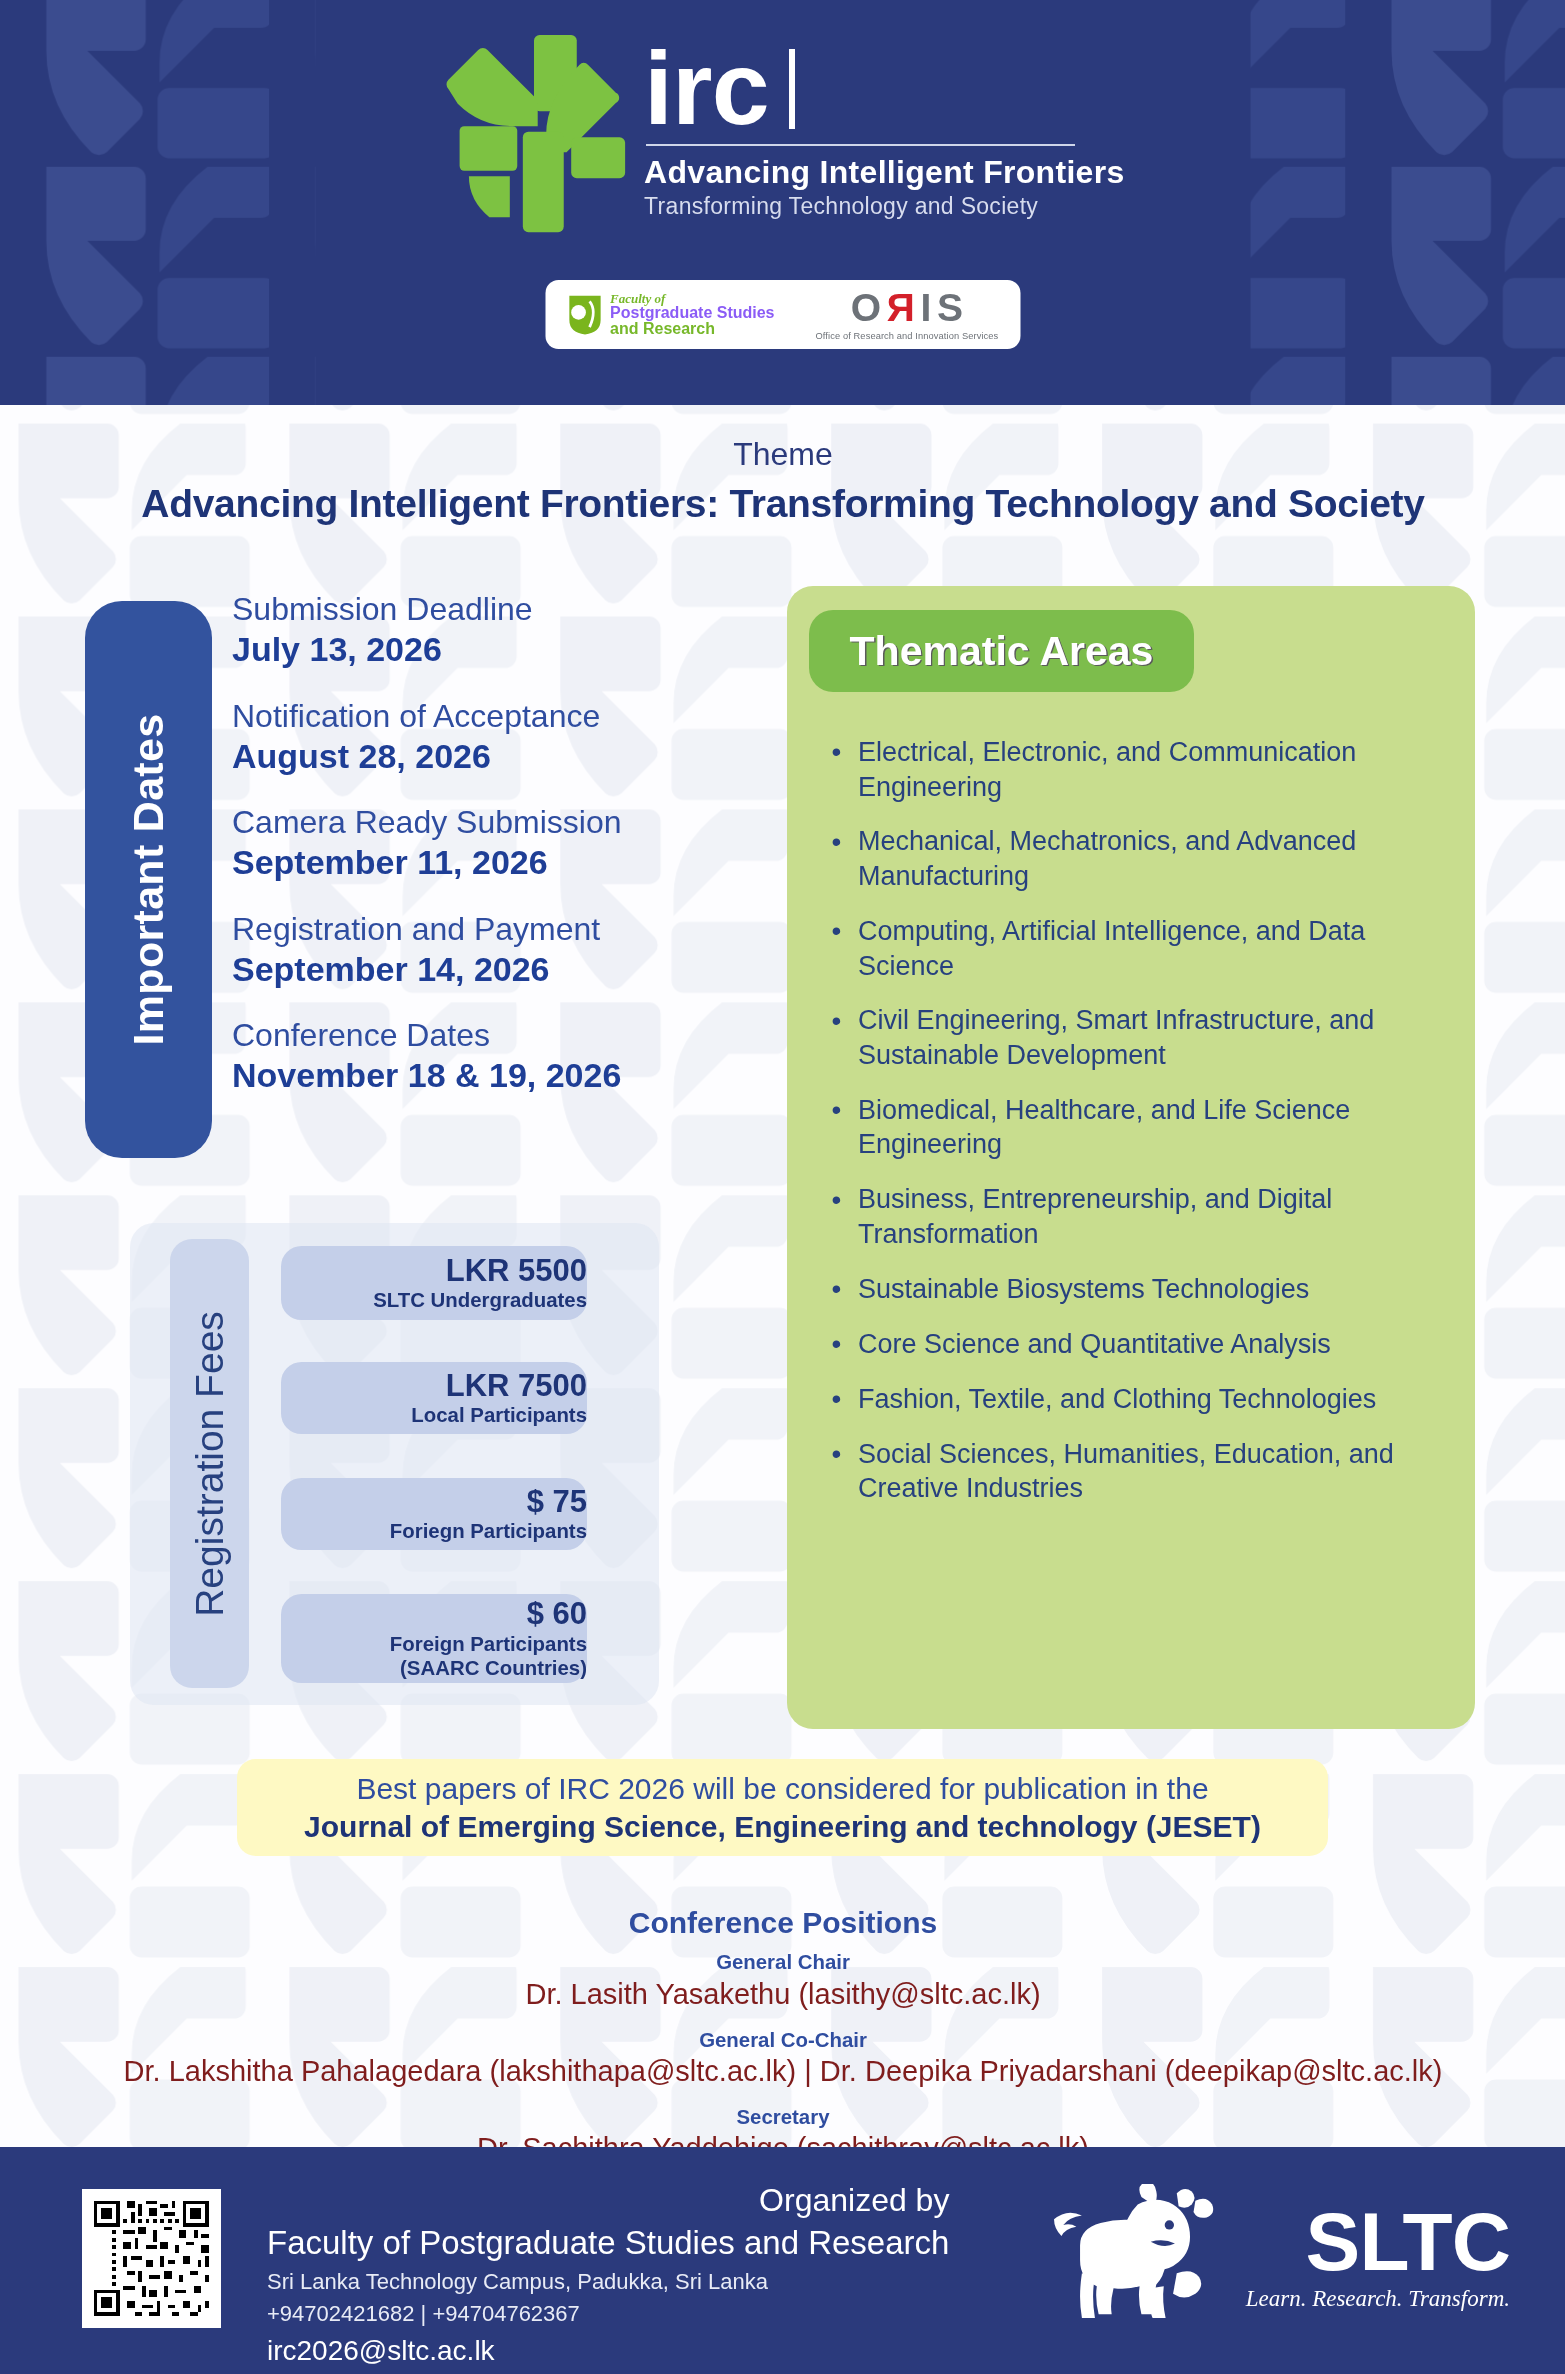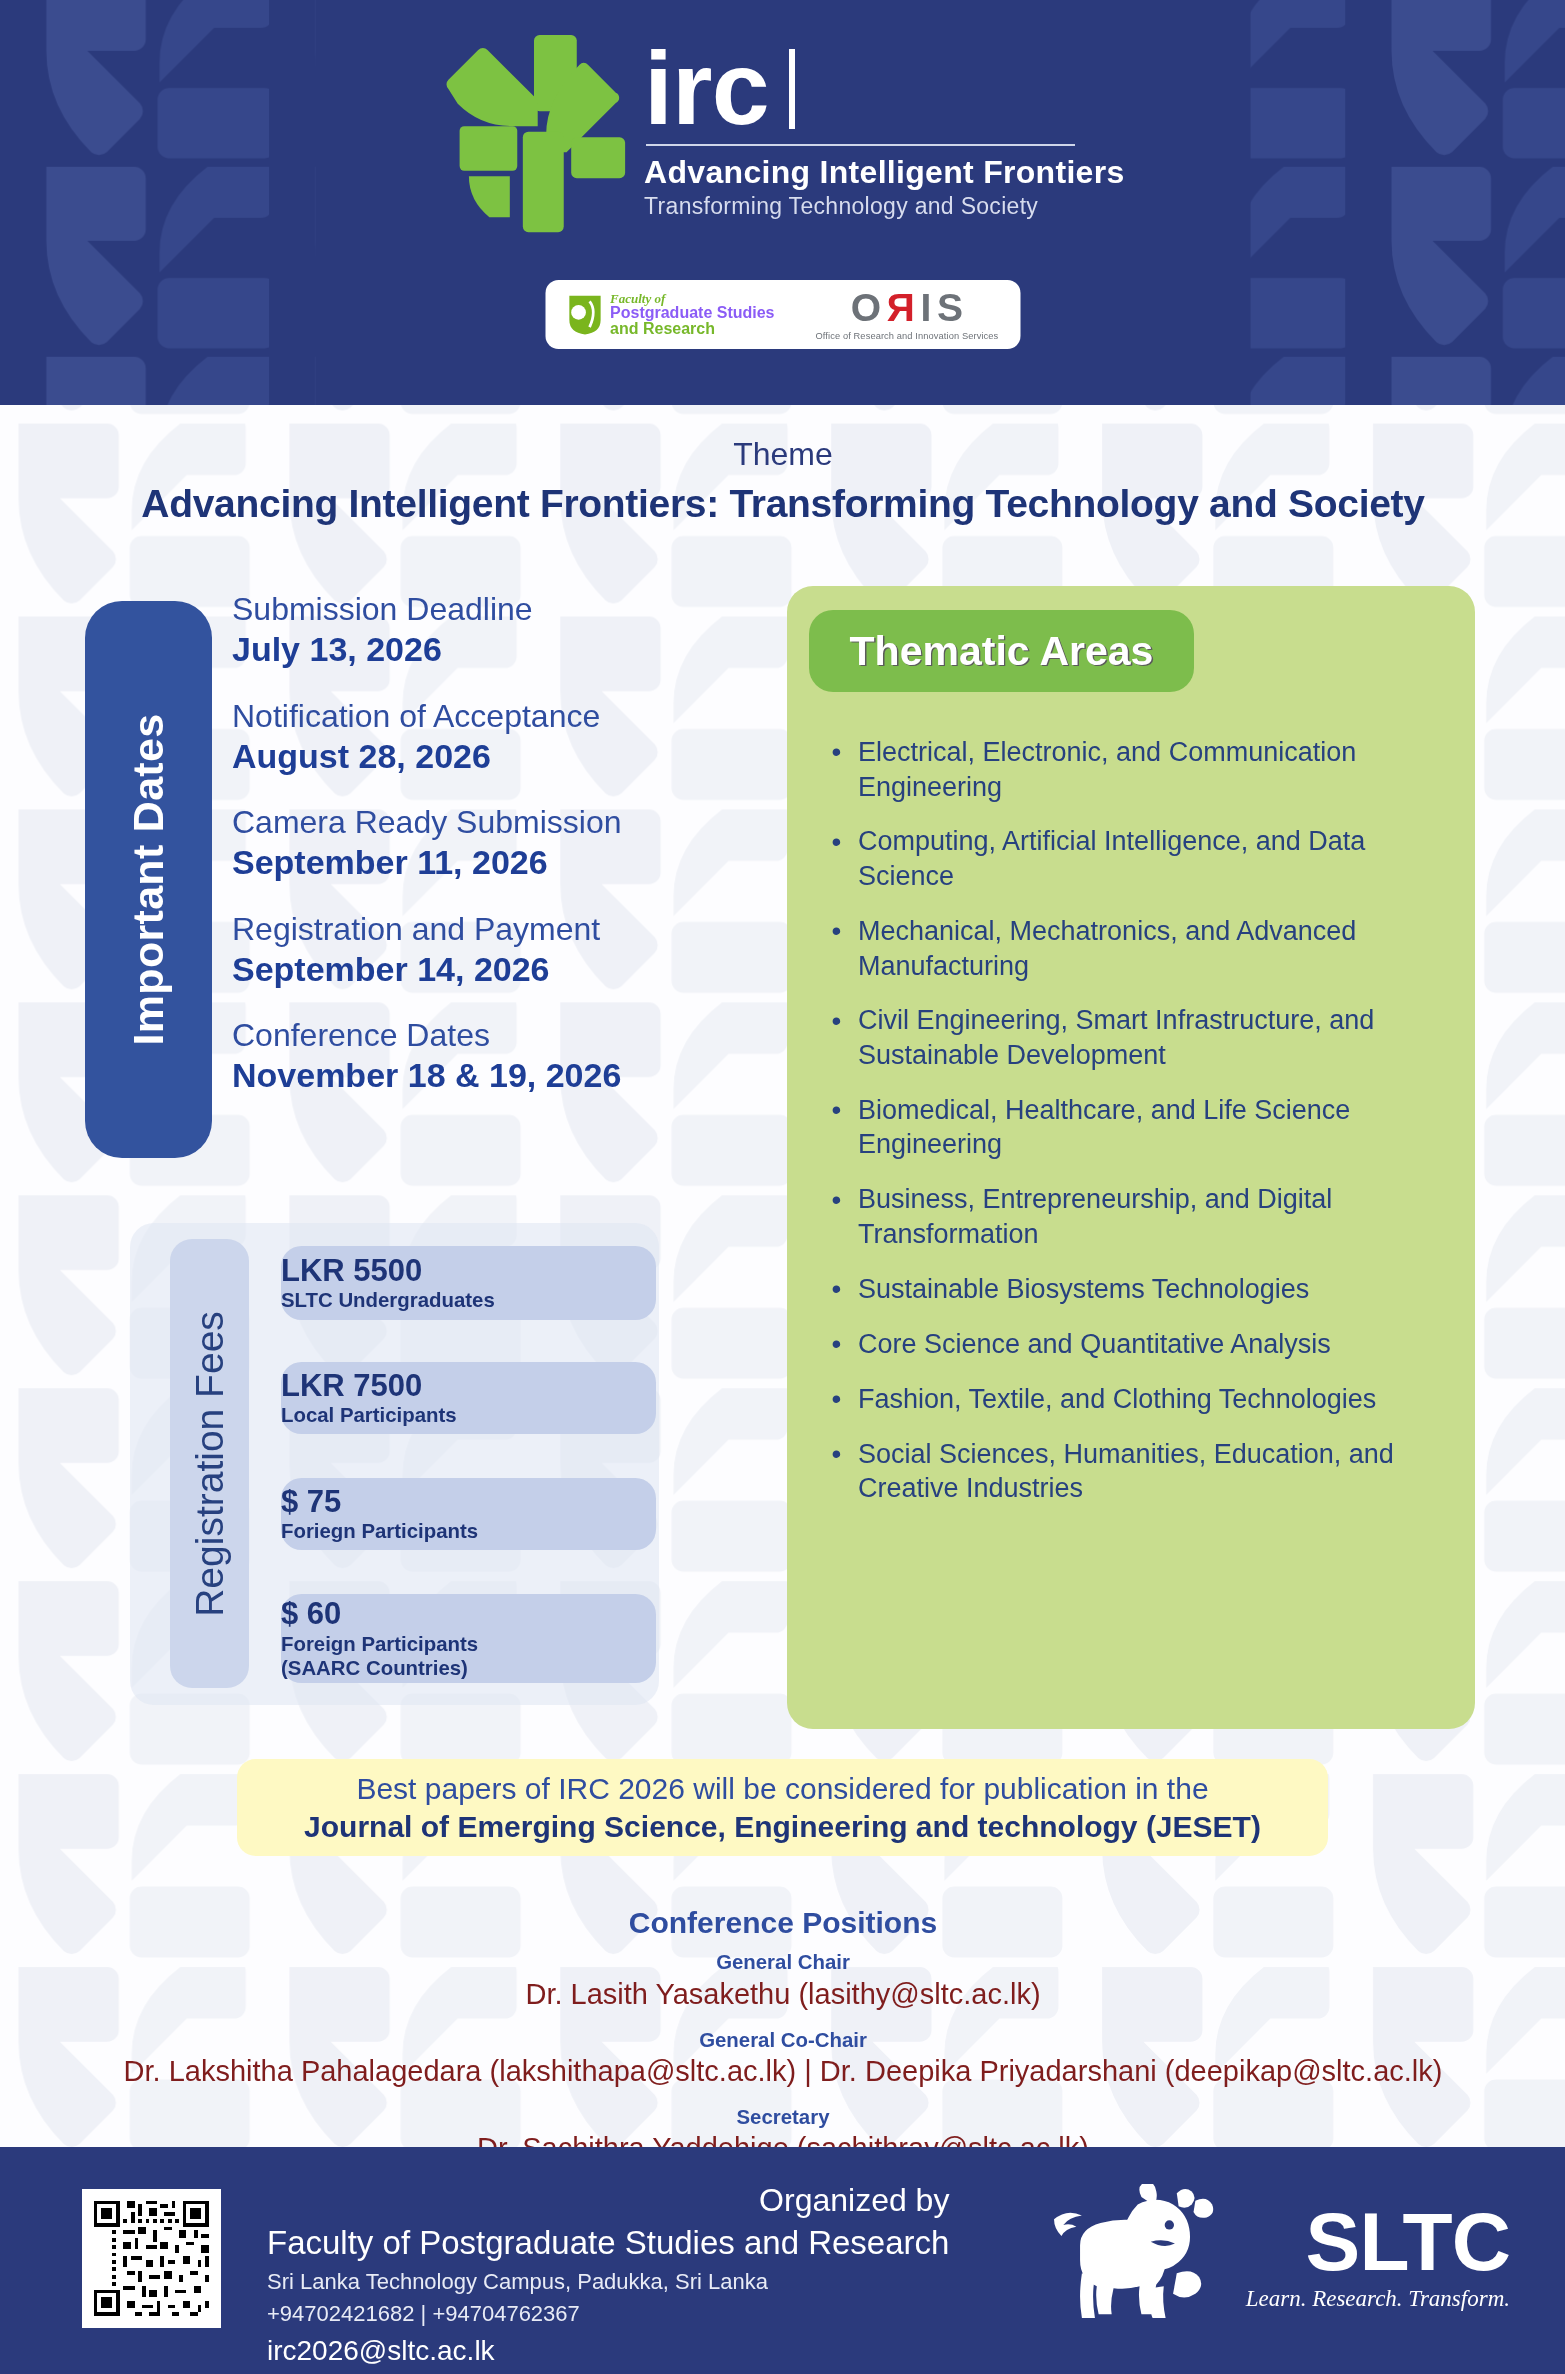--- a/index.html
+++ b/index.html
@@ -105,23 +105,23 @@
   .fees-tab {
     position: absolute; left: 170px; top: 1239px; width: 79px; height: 449px;
     background: #ccd6ec; border-radius: 22px;
     display: flex; align-items: center; justify-content: center;
   }
   .fees-tab span {
     transform: rotate(-90deg); white-space: nowrap;
     font-size: 39px; font-weight: 400; color: #27417f;
   }
   .fee-card {
-    position: absolute; left: 281px; width: 375px;
+    position: absolute; left: 281px; width: 306px;
     background: #c4cfe9; border-radius: 20.4px;
-    display: flex; flex-direction: column; align-items: flex-start; justify-content: center;
+    display: flex; flex-direction: column; align-items: flex-end; justify-content: center;
     text-align: center;
   }
   .fee-c0 { top: 1246px; height: 74px; }
   .fee-c1 { top: 1362px; height: 72px; }
   .fee-c2 { top: 1478px; height: 72px; }
   .fee-c3 { top: 1594px; height: 89px; }
   .fee-amt { font-size: 31px; font-weight: 700; color: #1e3477; line-height: 1.12; }
   .fee-desc { font-size: 20.4px; font-weight: 600; color: #1e3477; line-height: 1.18; }
 
   
@@ -350,22 +350,22 @@
     <div class="fee-desc">Foreign Participants</div>
     <div class="fee-desc">(SAARC Countries)</div>
   </div>
 
   <div class="thematic"></div>
   <div class="thematic-head">
     <span>Thematic Areas</span>
   </div>
   <ul class="thematic-list">
     <li>Electrical, Electronic, and Communication Engineering</li>
+    <li>Mechanical, Mechatronics, and Advanced Manufacturing</li>
     <li>Computing, Artificial Intelligence, and Data Science</li>
-    <li>Mechanical, Mechatronics, and Advanced Manufacturing</li>
     <li>Civil Engineering, Smart Infrastructure, and Sustainable Development</li>
     <li>Biomedical, Healthcare, and Life Science Engineering</li>
     <li>Business, Entrepreneurship, and Digital Transformation</li>
     <li>Sustainable Biosystems Technologies</li>
     <li>Core Science and Quantitative Analysis</li>
     <li>Fashion, Textile, and Clothing Technologies</li>
     <li>Social Sciences, Humanities, Education, and Creative Industries</li>
   </ul>
 
   <div class="jeset">

